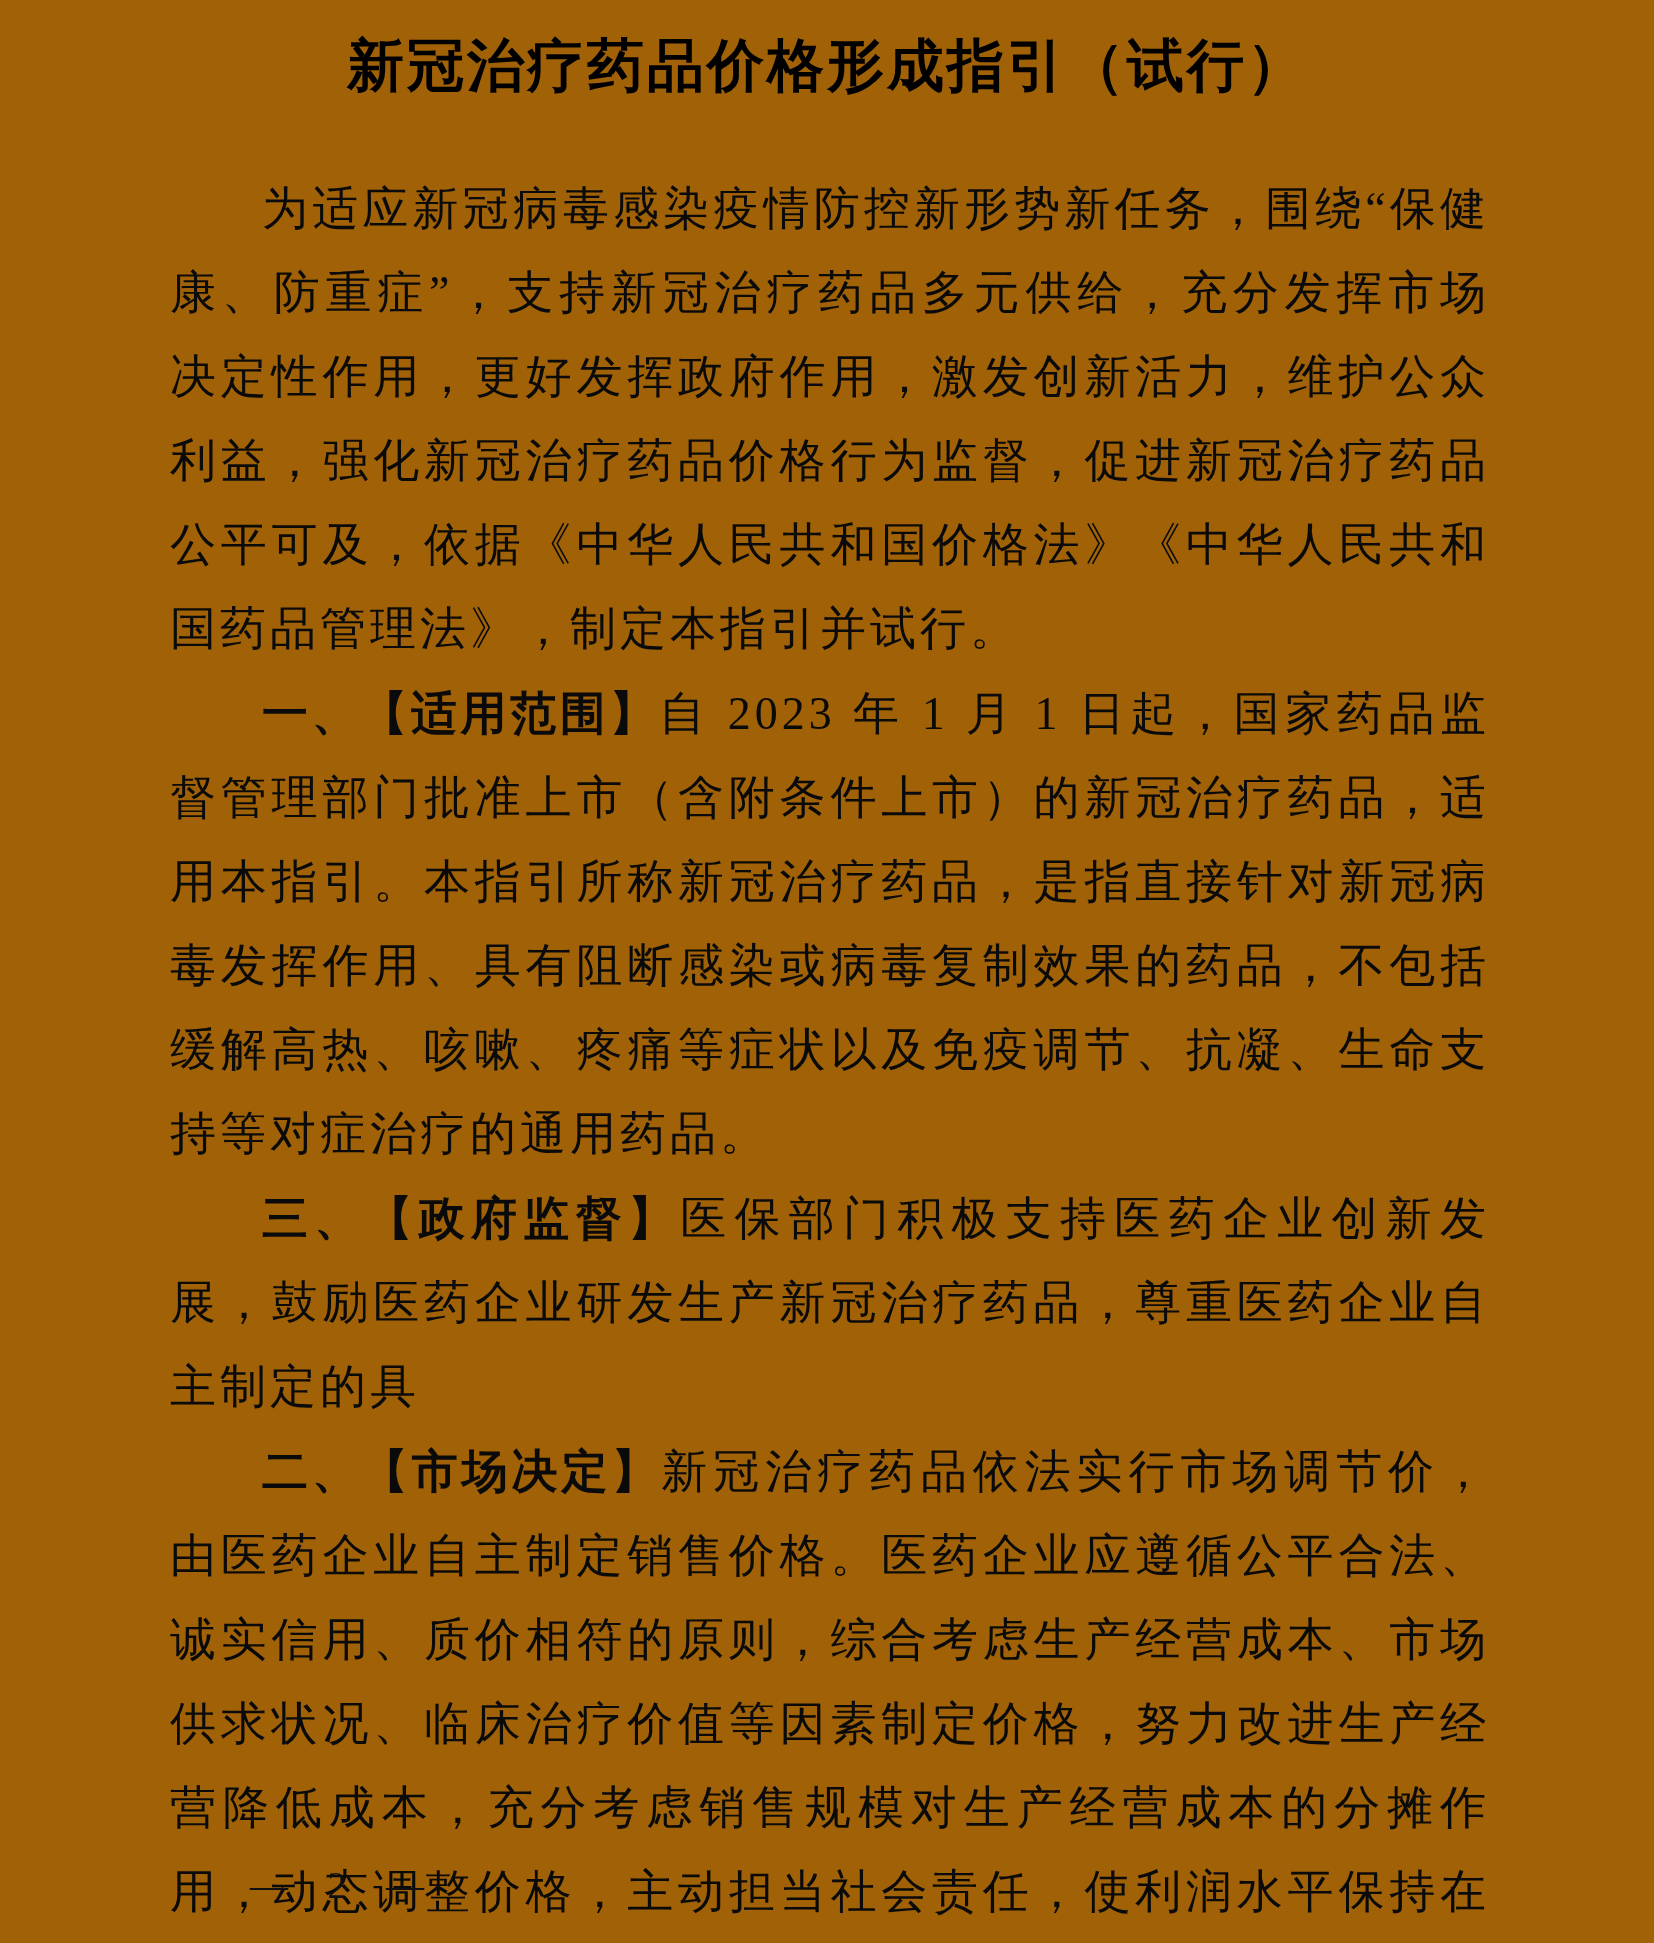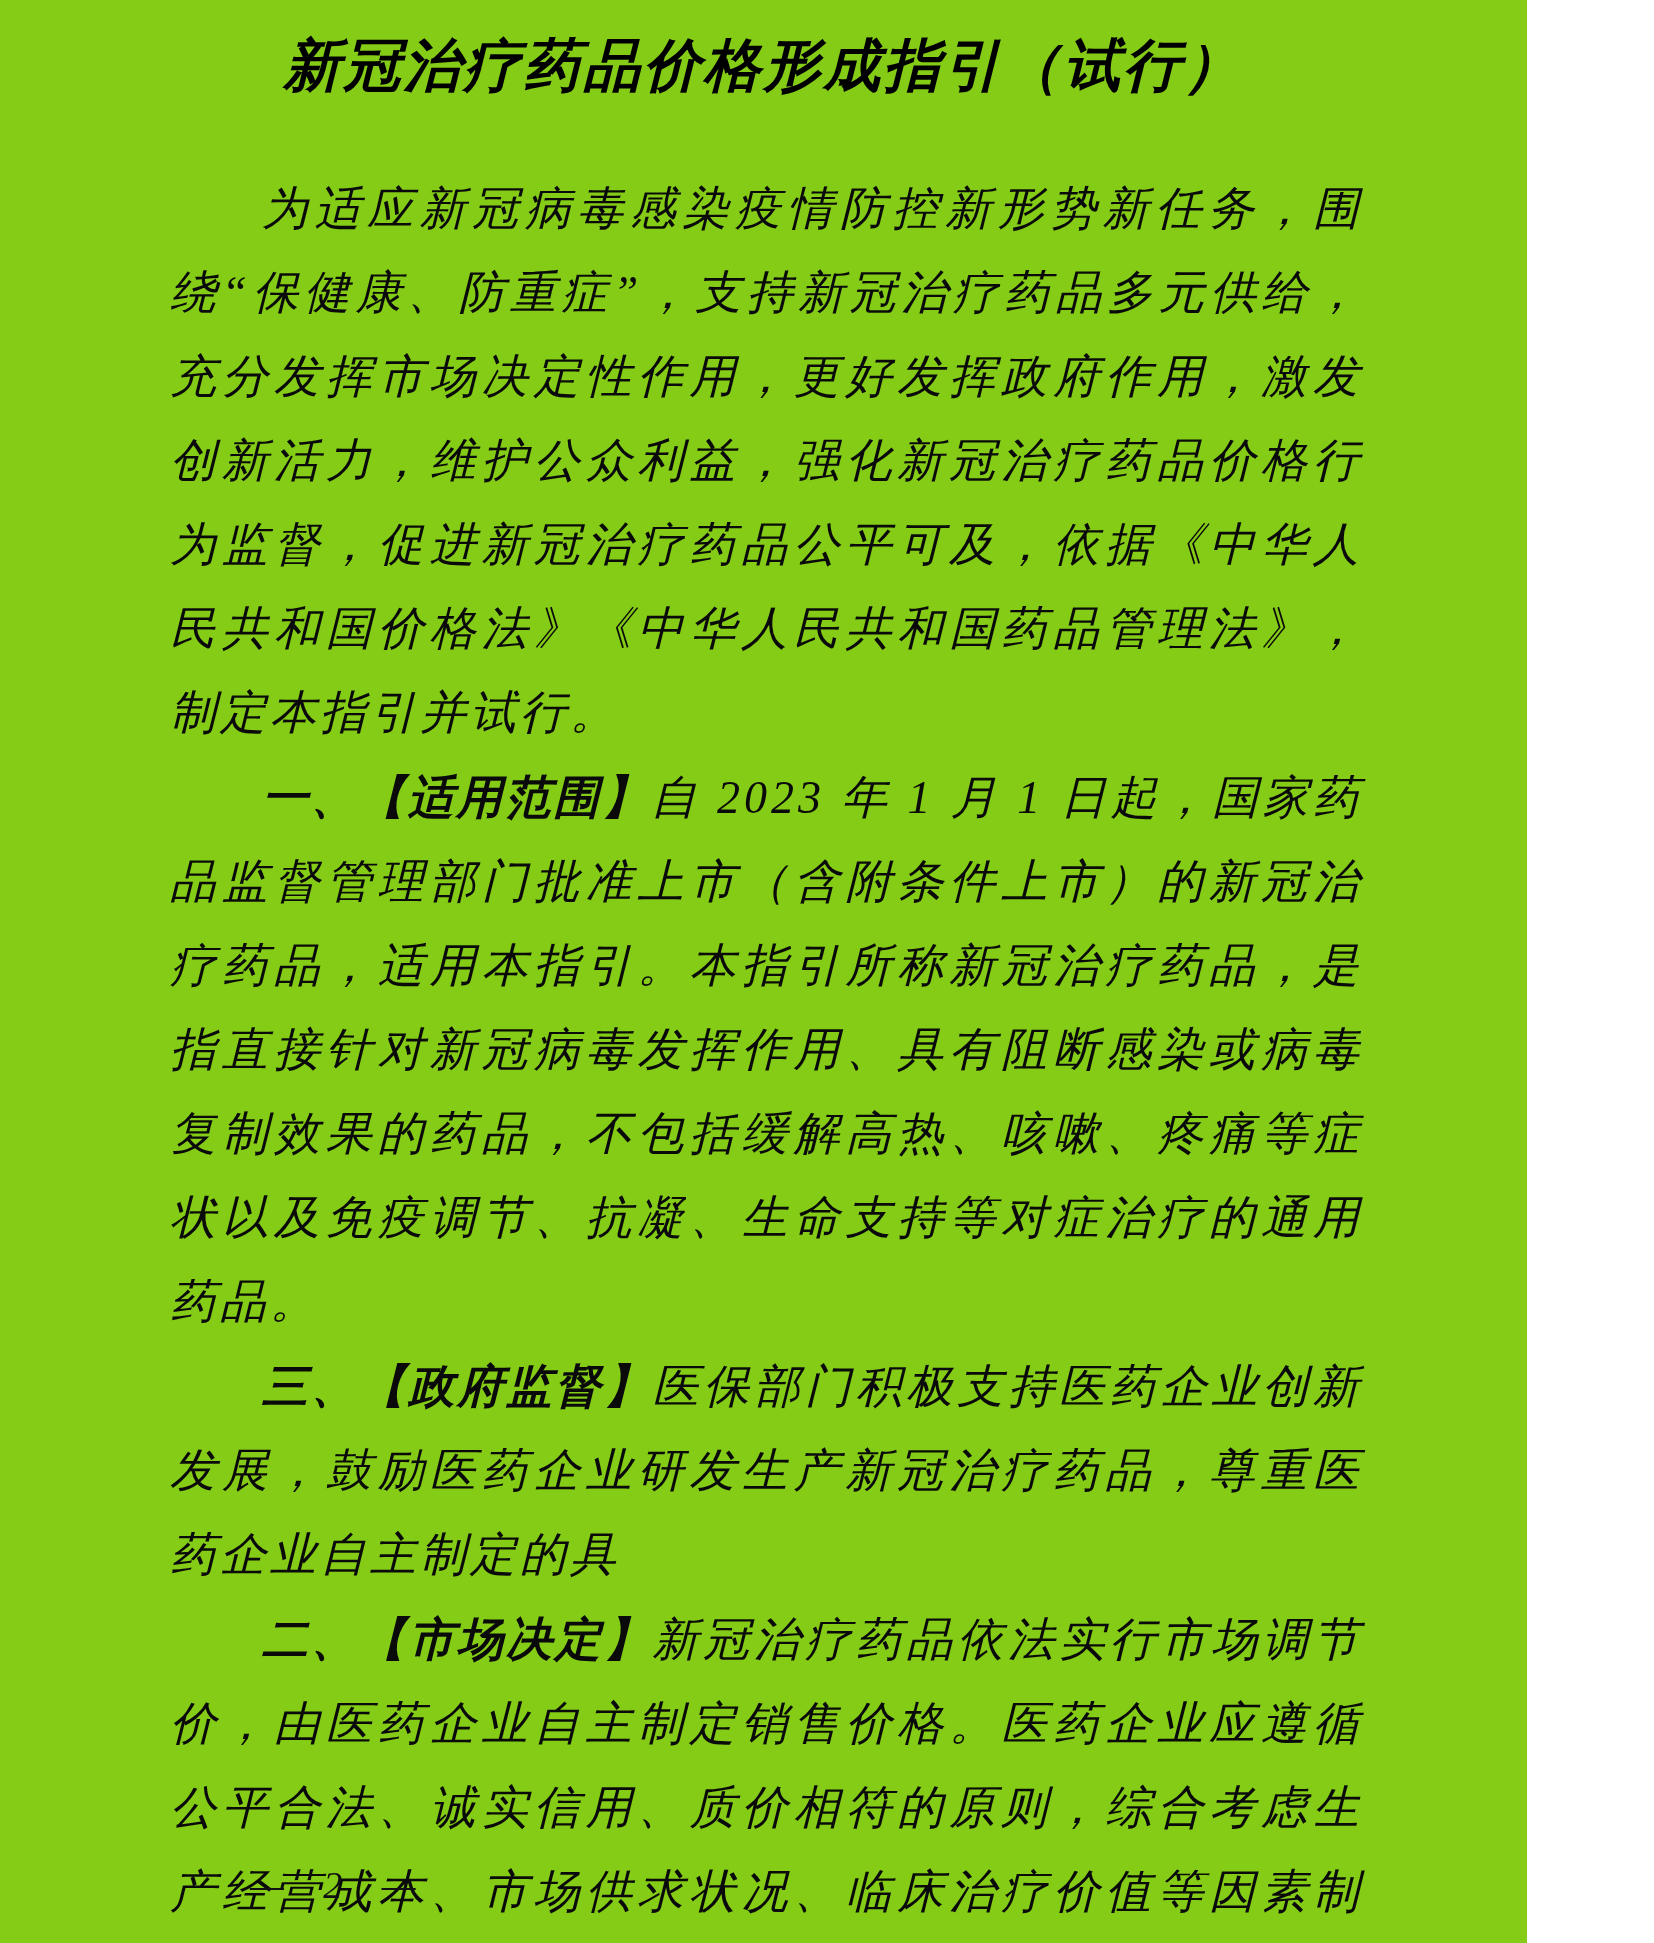--- a/index.html
+++ b/index.html
@@ -1,25 +1,24 @@
 <!DOCTYPE html>
 <html><head>
 <meta charset="utf-8">
 <style>
   * { margin: 0; padding: 0; box-sizing: border-box; }
   html, body { background: #ffffff; }
   .page {
     position: relative;
-    width: 1527px;
+    width: 1654px;
     height: 1943px;
-    background: #84cc16;
+    background: #a16207;
     color: #000000;
     overflow: hidden;
     font-family: "Liberation Serif", "DejaVu Serif", serif;
-    font-style: italic;
   }
   .doc-title {
     margin-top: 30px;
     padding: 0 160px;
     text-align: center;
     font-size: 57px;
     line-height: 72px;
     font-weight: 700;
     letter-spacing: 3px;
     white-space: nowrap;

